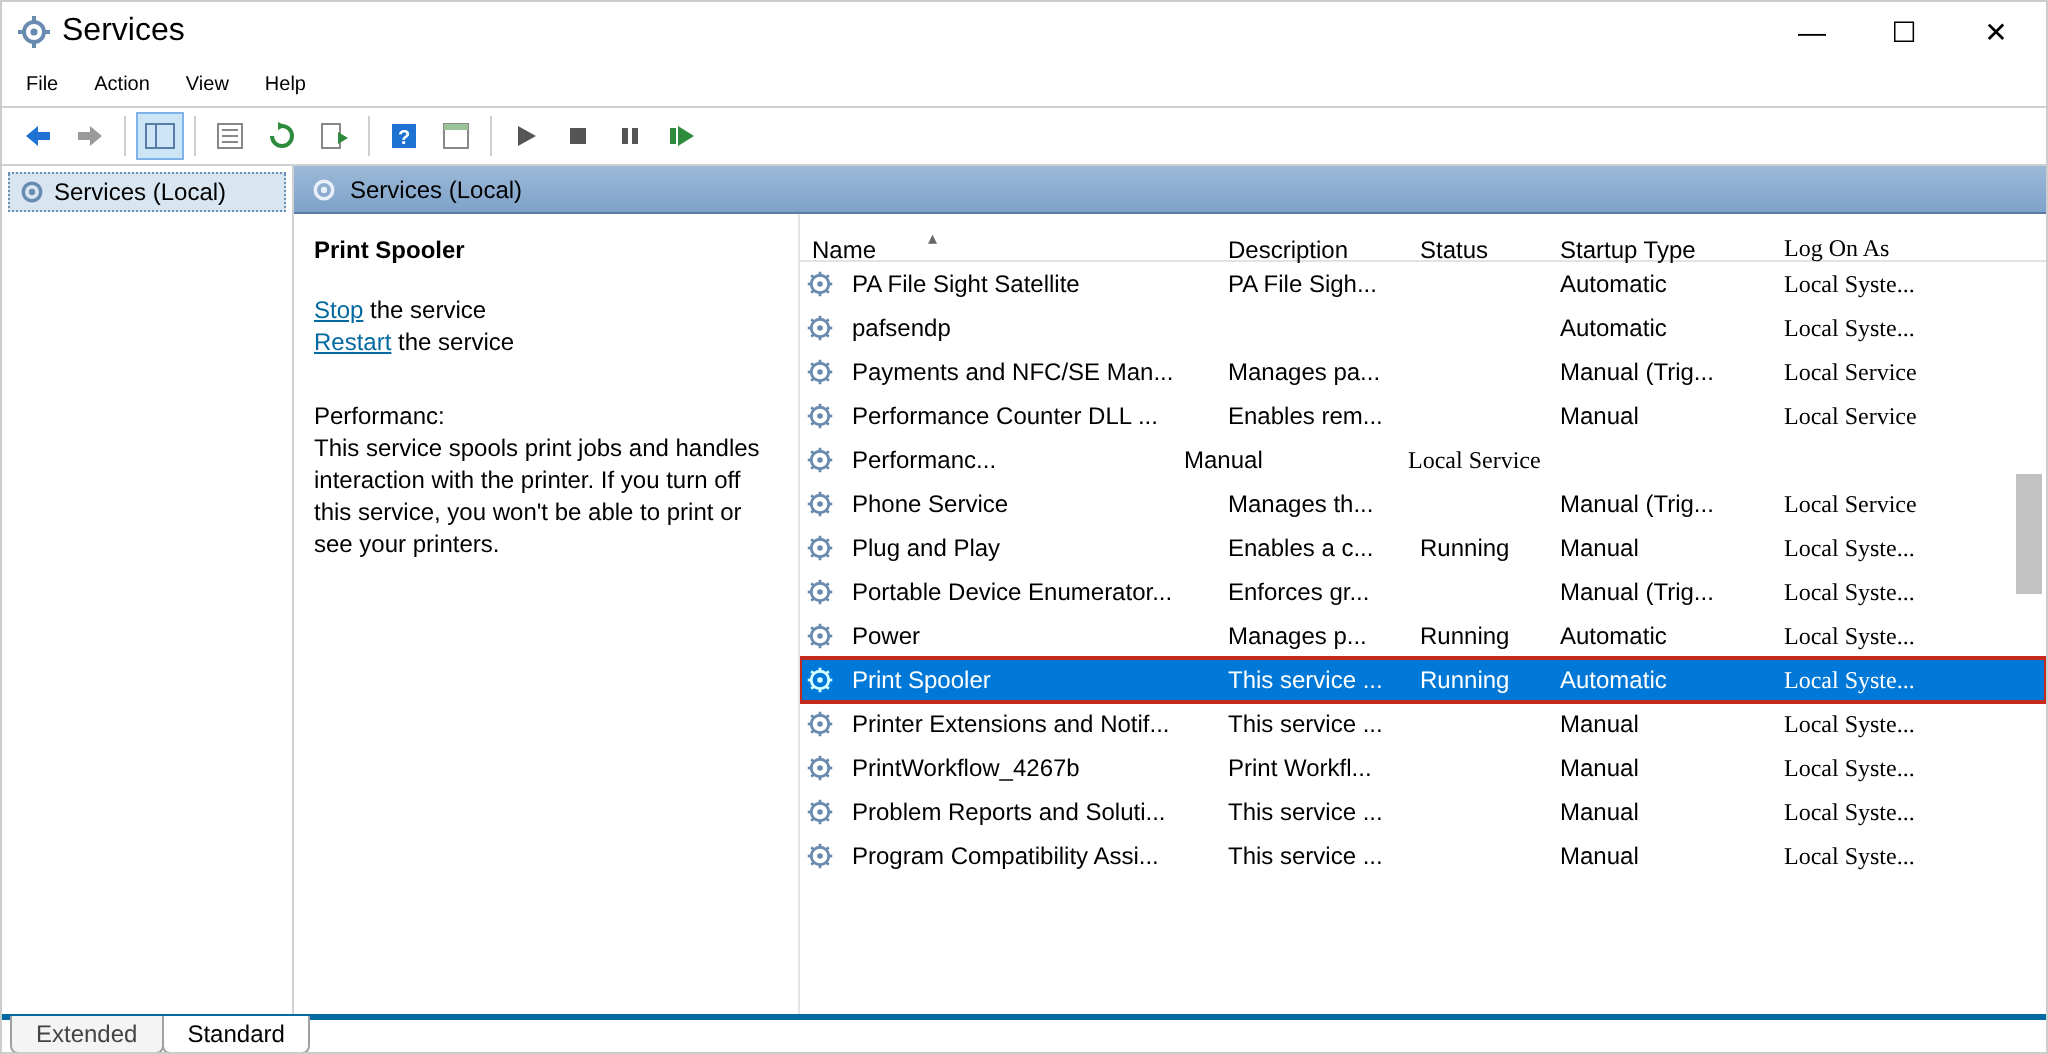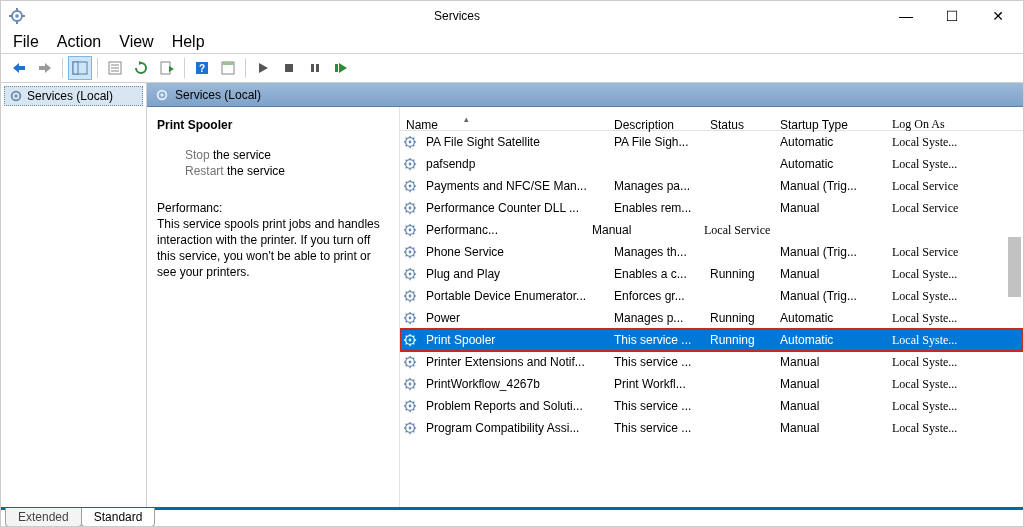--- a/index.html
+++ b/index.html
@@ -16,35 +16,35 @@
   }
   
   .titlebar {
     display: flex;
     align-items: center;
     height: 30px;
     padding: 0 2px 0 8px;
     background: #fff;
   }
   .titlebar .gear { margin-right: 6px; }
-  .titlebar .title { flex: 1; font-size: 12px; text-align: center; }
+  .titlebar .title { flex: 1; font-size: 16px; }
   .winbtn {
     width: 46px; height: 30px;
     display: flex; align-items: center; justify-content: center;
     font-size: 14px; font-family: "Segoe UI Symbol", sans-serif;
     cursor: default;
   }
 
   
   .menubar {
     display: flex;
     height: 22px;
     align-items: center;
     padding: 0 4px;
-    font-size: 16px;
+    font-size: 10px;
     gap: 2px;
   }
   .menuitem { padding: 2px 8px; cursor: default; }
 
   
   .toolbar {
     display: flex;
     height: 30px;
     align-items: center;
     padding: 2px 6px;
@@ -100,21 +100,21 @@
     background: #fff;
     overflow: hidden;
   }
   .detail {
     width: 252px;
     padding: 10px 14px 10px 10px;
     font-size: 12px;
     line-height: 1.35;
   }
   .detail .svc-name { font-weight: bold; margin-bottom: 14px; }
-  .detail a { color: #737373; cursor: pointer; margin-left: 28px; }
+  .detail a { color: #0369a1; text-decoration: underline; cursor: pointer; }
   .detail .desc-label { margin-top: 20px; }
   .listwrap {
     flex: 1;
     position: relative;
     border-left: 1px solid #e3e3e3;
     overflow: hidden;
   }
   .cols {
     display: flex;
     height: 24px;

